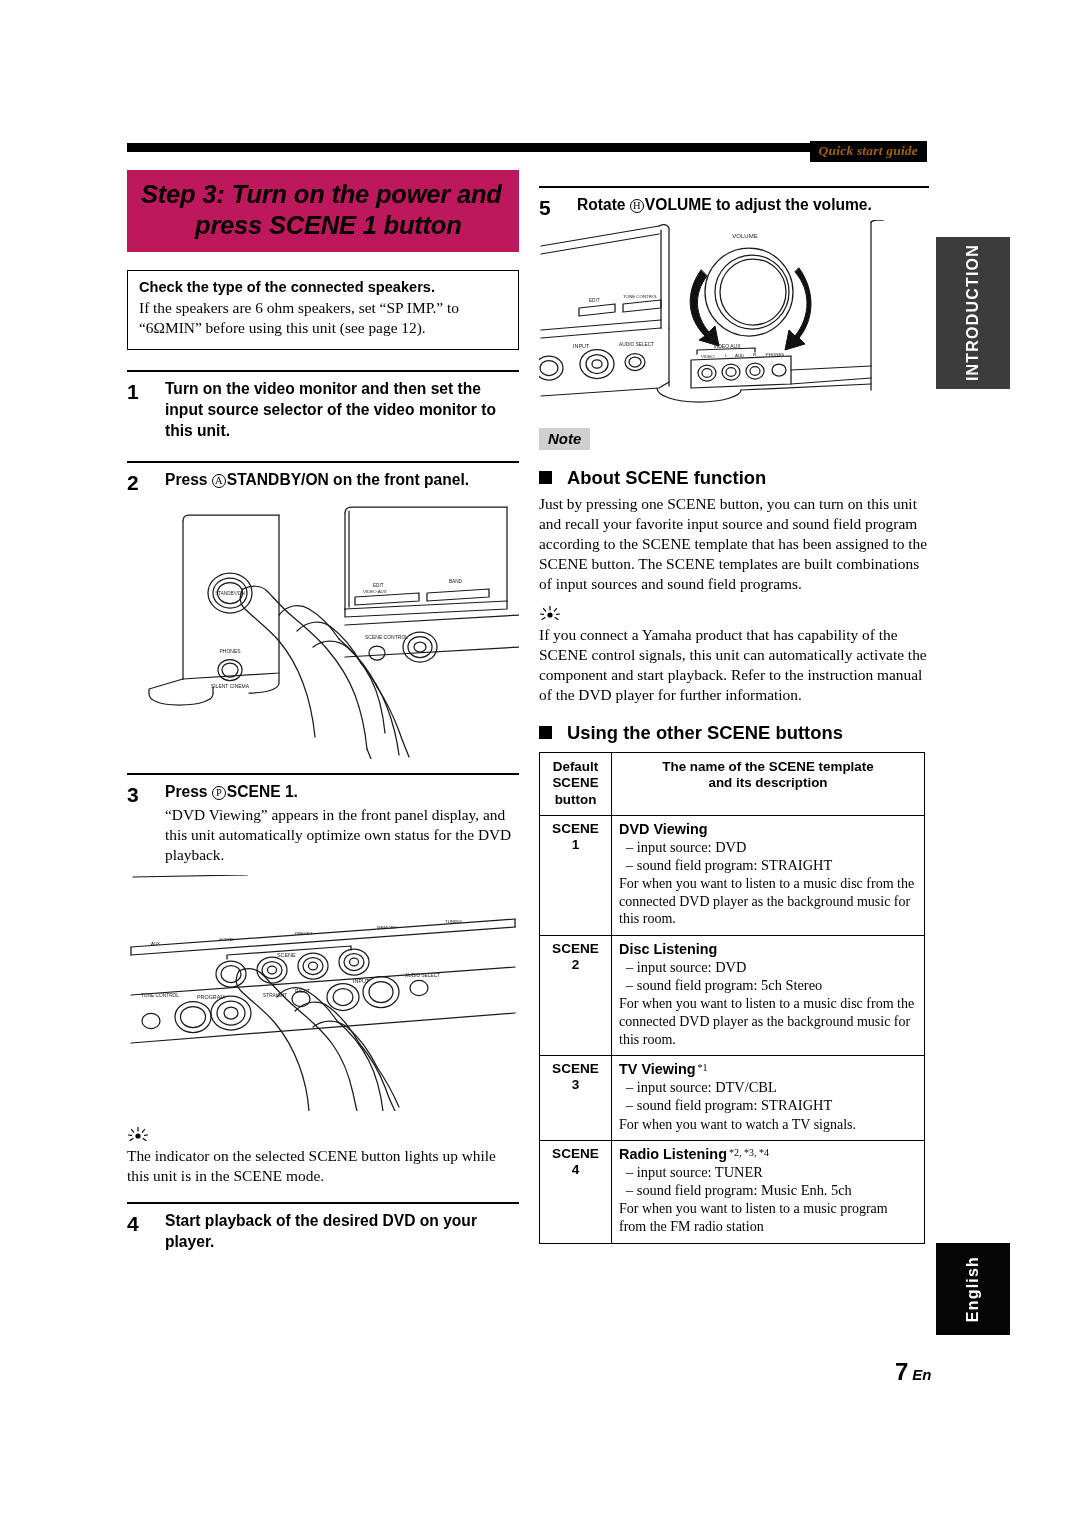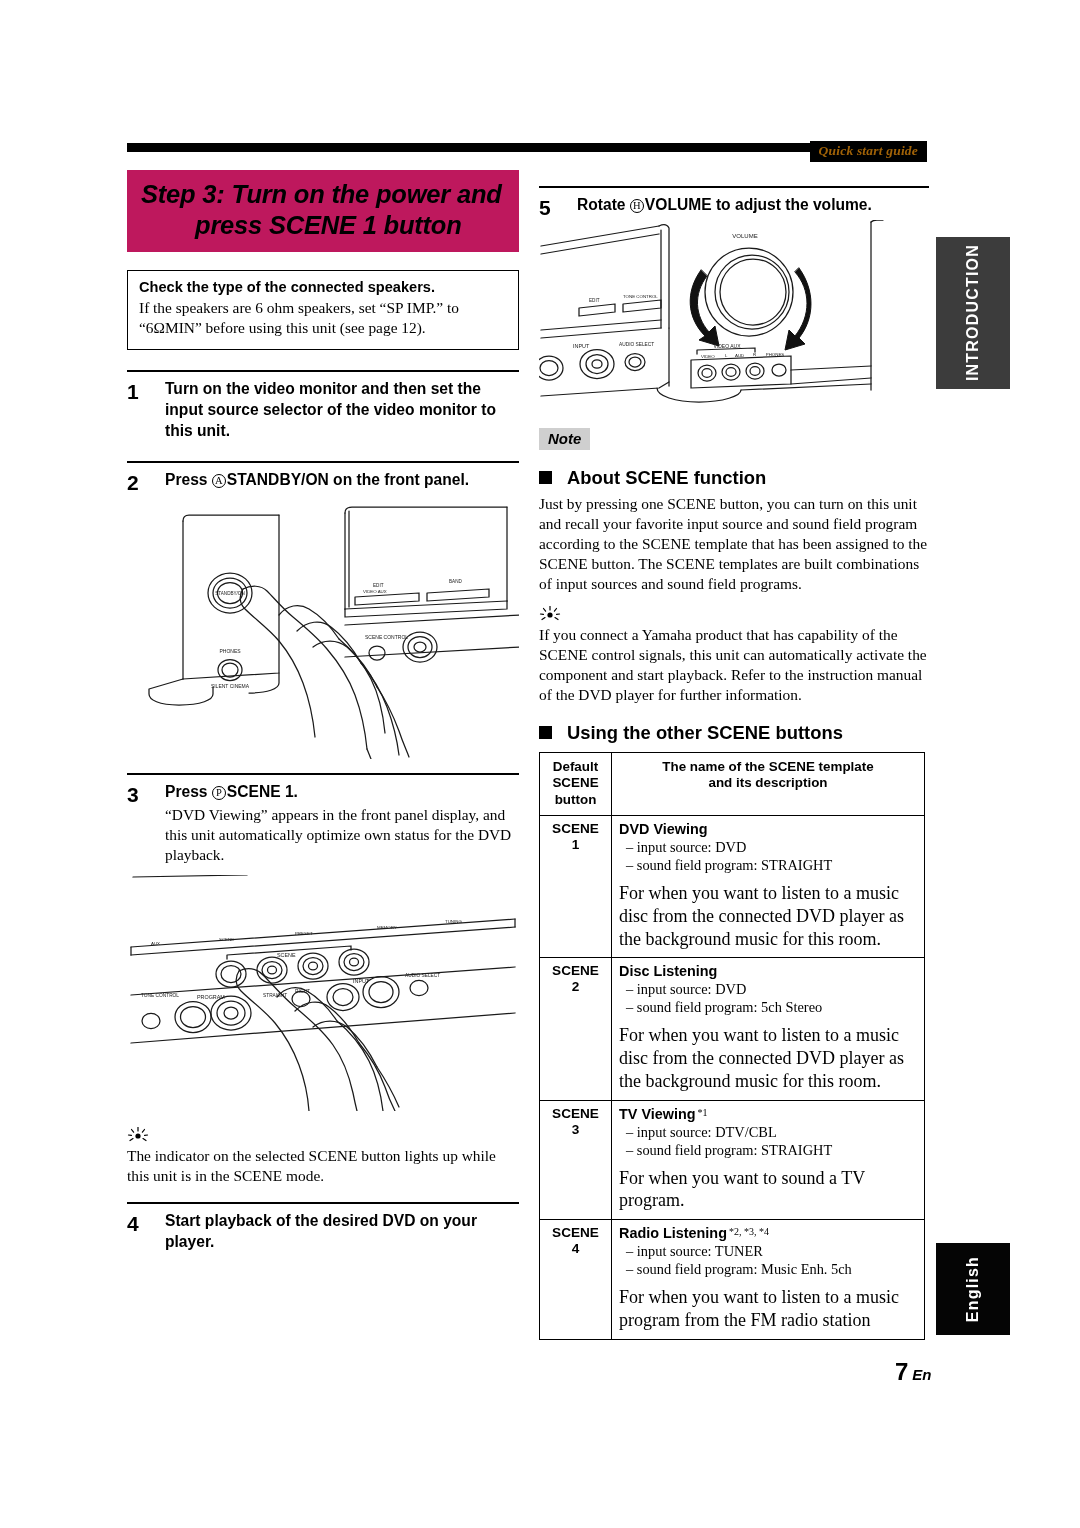--- a/index.html
+++ b/index.html
@@ -168,21 +168,21 @@
   }
   .tmpl-name sup {
     font-family:"Liberation Serif", serif;
     font-weight:normal; font-size:10px;
     vertical-align:3px; margin-left:2px;
   }
   .tmpl-li {
     font-size:14.4px; line-height:1.26;
     padding-left:17px; text-indent:-10px;
   }
-  .tmpl-desc { font-size:18px; line-height:1.26; margin-top:8px; }
+  .tmpl-desc { font-size:14px; line-height:1.26; margin-top:1px; }
 
   
   .fig { position:relative; }
   svg { display:block; }
 
   
   .pageno {
     position:absolute; left:855px; top:1358px;
     font-family:"Liberation Sans", sans-serif;
     font-weight:bold; font-size:24px;margin-left:40px;
@@ -538,21 +538,21 @@
 
         <tr>
           <td class="c-btn">
             <div>SCENE</div>
             <div>3</div>
           </td>
           <td>
             <div class="tmpl-name"><span>TV Viewing</span><sup>*1</sup></div>
             <div class="tmpl-li">– input source: DTV/CBL</div>
             <div class="tmpl-li">– sound field program: STRAIGHT</div>
-            <div class="tmpl-desc">For when you want to sound a TV program.</div>
+            <div class="tmpl-desc">For when you want to watch a TV signals.</div>
           </td>
         </tr>
 
         <tr>
           <td class="c-btn">
             <div>SCENE</div>
             <div>4</div>
           </td>
           <td>
             <div class="tmpl-name"><span>Radio Listening</span><sup>*2, *3, *4</sup></div>

